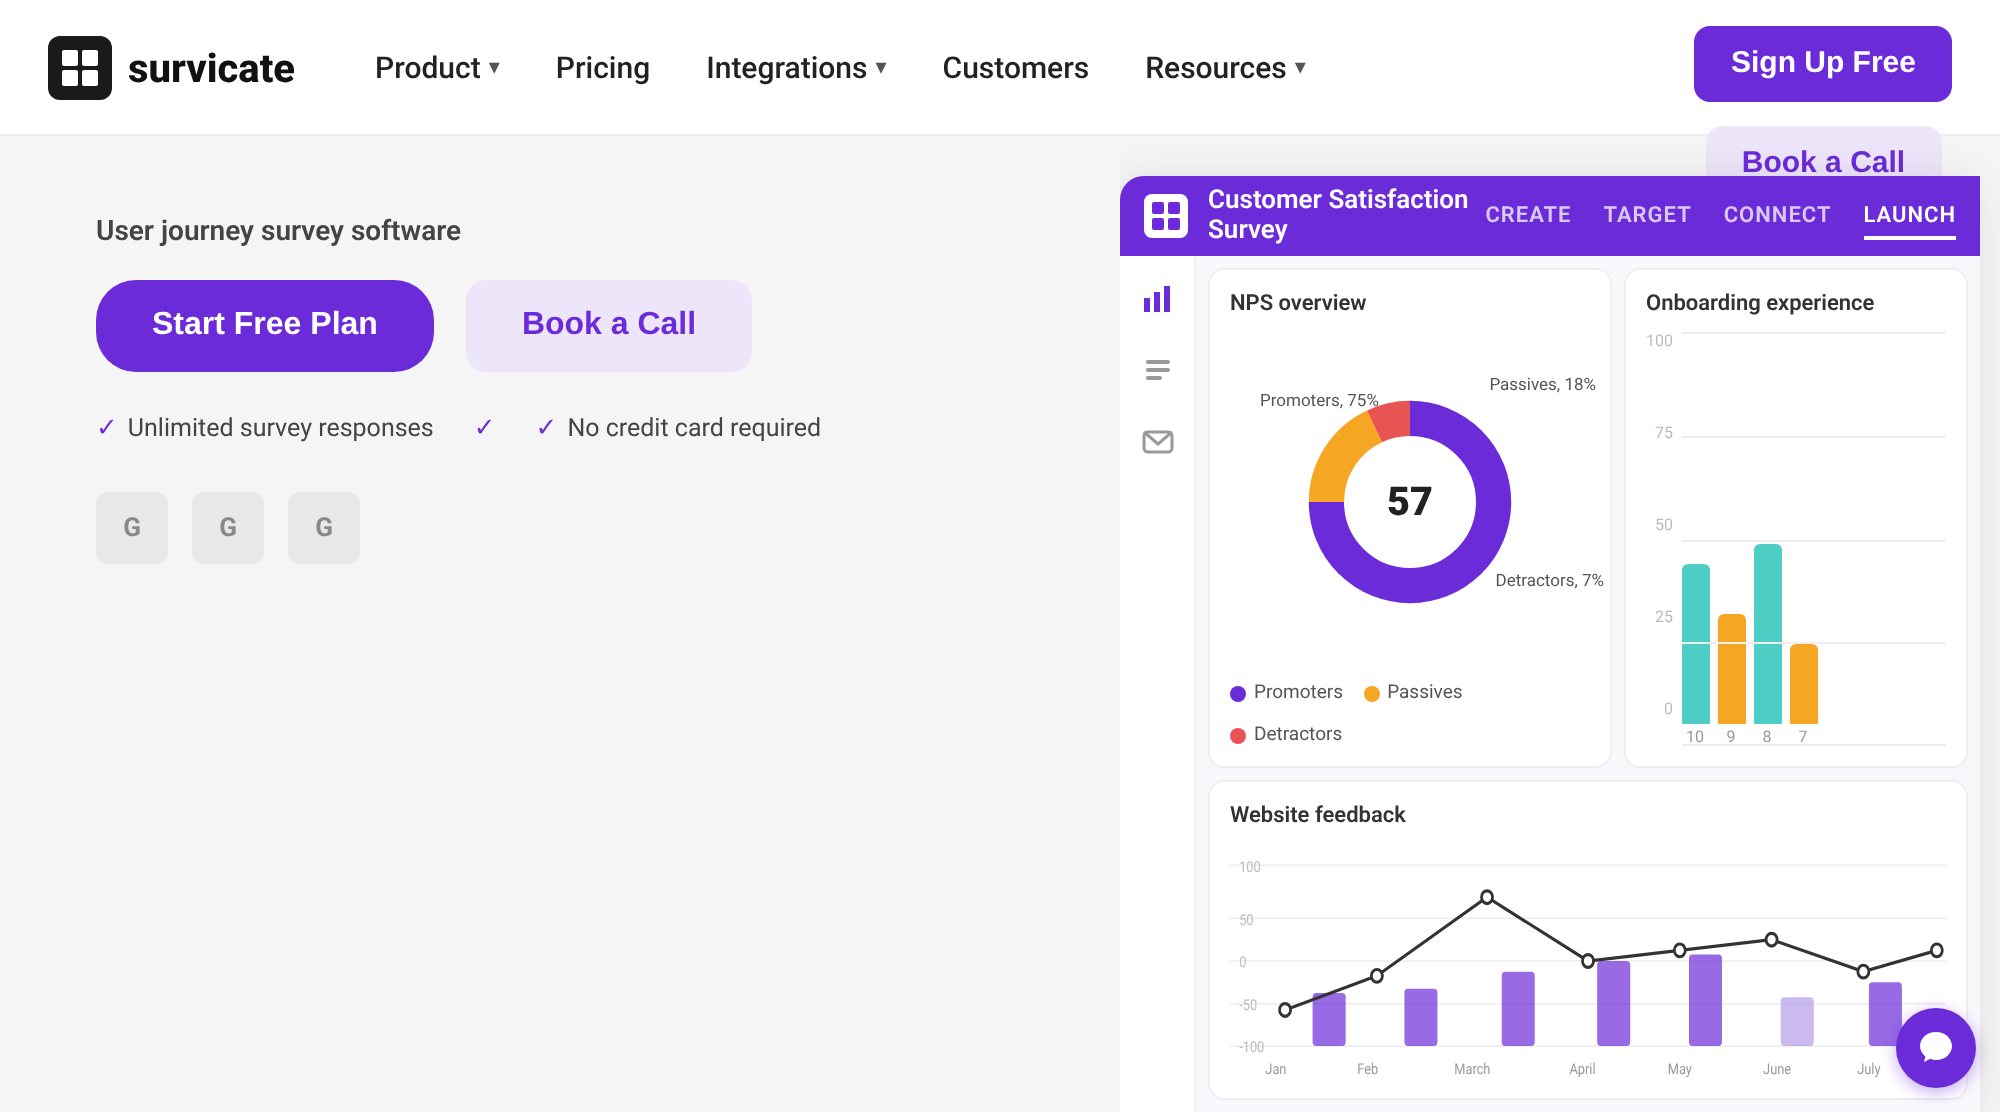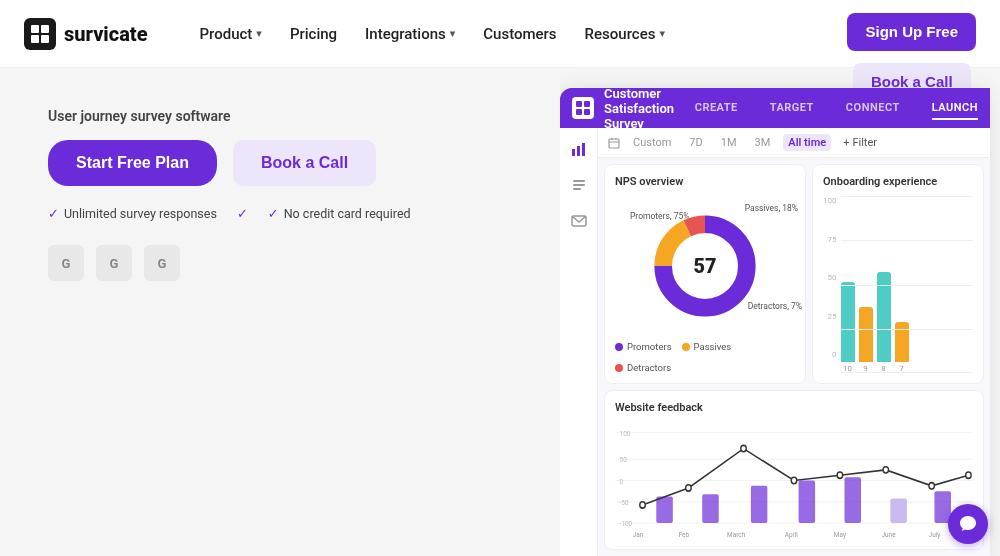--- a/index.html
+++ b/index.html
@@ -12,21 +12,21 @@
     }
 
     
     .navbar {
       display: flex;
       align-items: center;
       background: #fff;
       padding: 4px 24px;
       height: 68px;
       border-bottom: 1px solid #eee;
-      gap: 24px;
+      gap: 12px;
     }
     .logo {
       display: flex;
       align-items: center;
       gap: 8px;
       font-weight: 800;
       font-size: 20px;
       color: #111;
       text-decoration: none;
       margin-right: 16px;
@@ -241,21 +241,20 @@
       gap: 16px;
     }
     .dash-tab {
       color: rgba(255,255,255,0.75);
       font-size: 11px;
       font-weight: 600;
       letter-spacing: 0.5px;
       text-transform: uppercase;
       padding: 4px 0;
       cursor: pointer;
-      margin-left: 16px;
     }
     .dash-tab.active { color: #fff; border-bottom: 2px solid #fff; }
 
     
     .dash-body {
       display: flex;
       flex: 1;
       overflow: hidden;
     }
     .dash-sidebar {
@@ -539,37 +538,20 @@
           <div class="dash-sidebar-icon">
             <svg width="16" height="16" viewBox="0 0 16 16" fill="currentColor">
               <rect x="1" y="3" width="14" height="10" rx="2" fill="none" stroke="currentColor" stroke-width="1.5"></rect>
               <polyline points="1,3 8,9 15,3" fill="none" stroke="currentColor" stroke-width="1.5"></polyline>
             </svg>
           </div>
         </div>
 
         <div class="dash-content">
 
-          <div class="filter-bar">
-            <svg width="12" height="12" viewBox="0 0 12 12" fill="#999">
-              <rect x="1" y="2" width="10" height="9" rx="1" fill="none" stroke="#999" stroke-width="1.2"></rect>
-              <line x1="4" y1="1" x2="4" y2="3" stroke="#999" stroke-width="1.2"></line>
-              <line x1="8" y1="1" x2="8" y2="3" stroke="#999" stroke-width="1.2"></line>
-              <line x1="1" y1="5" x2="11" y2="5" stroke="#999" stroke-width="1.2"></line>
-            </svg>
-            <span class="filter-tab">Custom</span>
-            <span class="filter-tab">7D</span>
-            <span class="filter-tab">1M</span>
-            <span class="filter-tab">3M</span>
-            <span class="filter-tab active">All time</span>
-            <span class="filter-btn">
-              <span>+</span>
-              <span>Filter</span>
-            </span>
-          </div>
 
           <div class="charts-area">
             <div class="charts-row-top">
 
               <div class="chart-card nps-card">
                 <div class="chart-title">NPS overview</div>
                 <div class="nps-inner">
                   <div style="position:relative; width:130px; height:130px;">
 
                     <div style="position:absolute;top:10px;left:-10px;font-size:8.5px;color:#555;white-space:nowrap;">Promoters, 75%</div>

